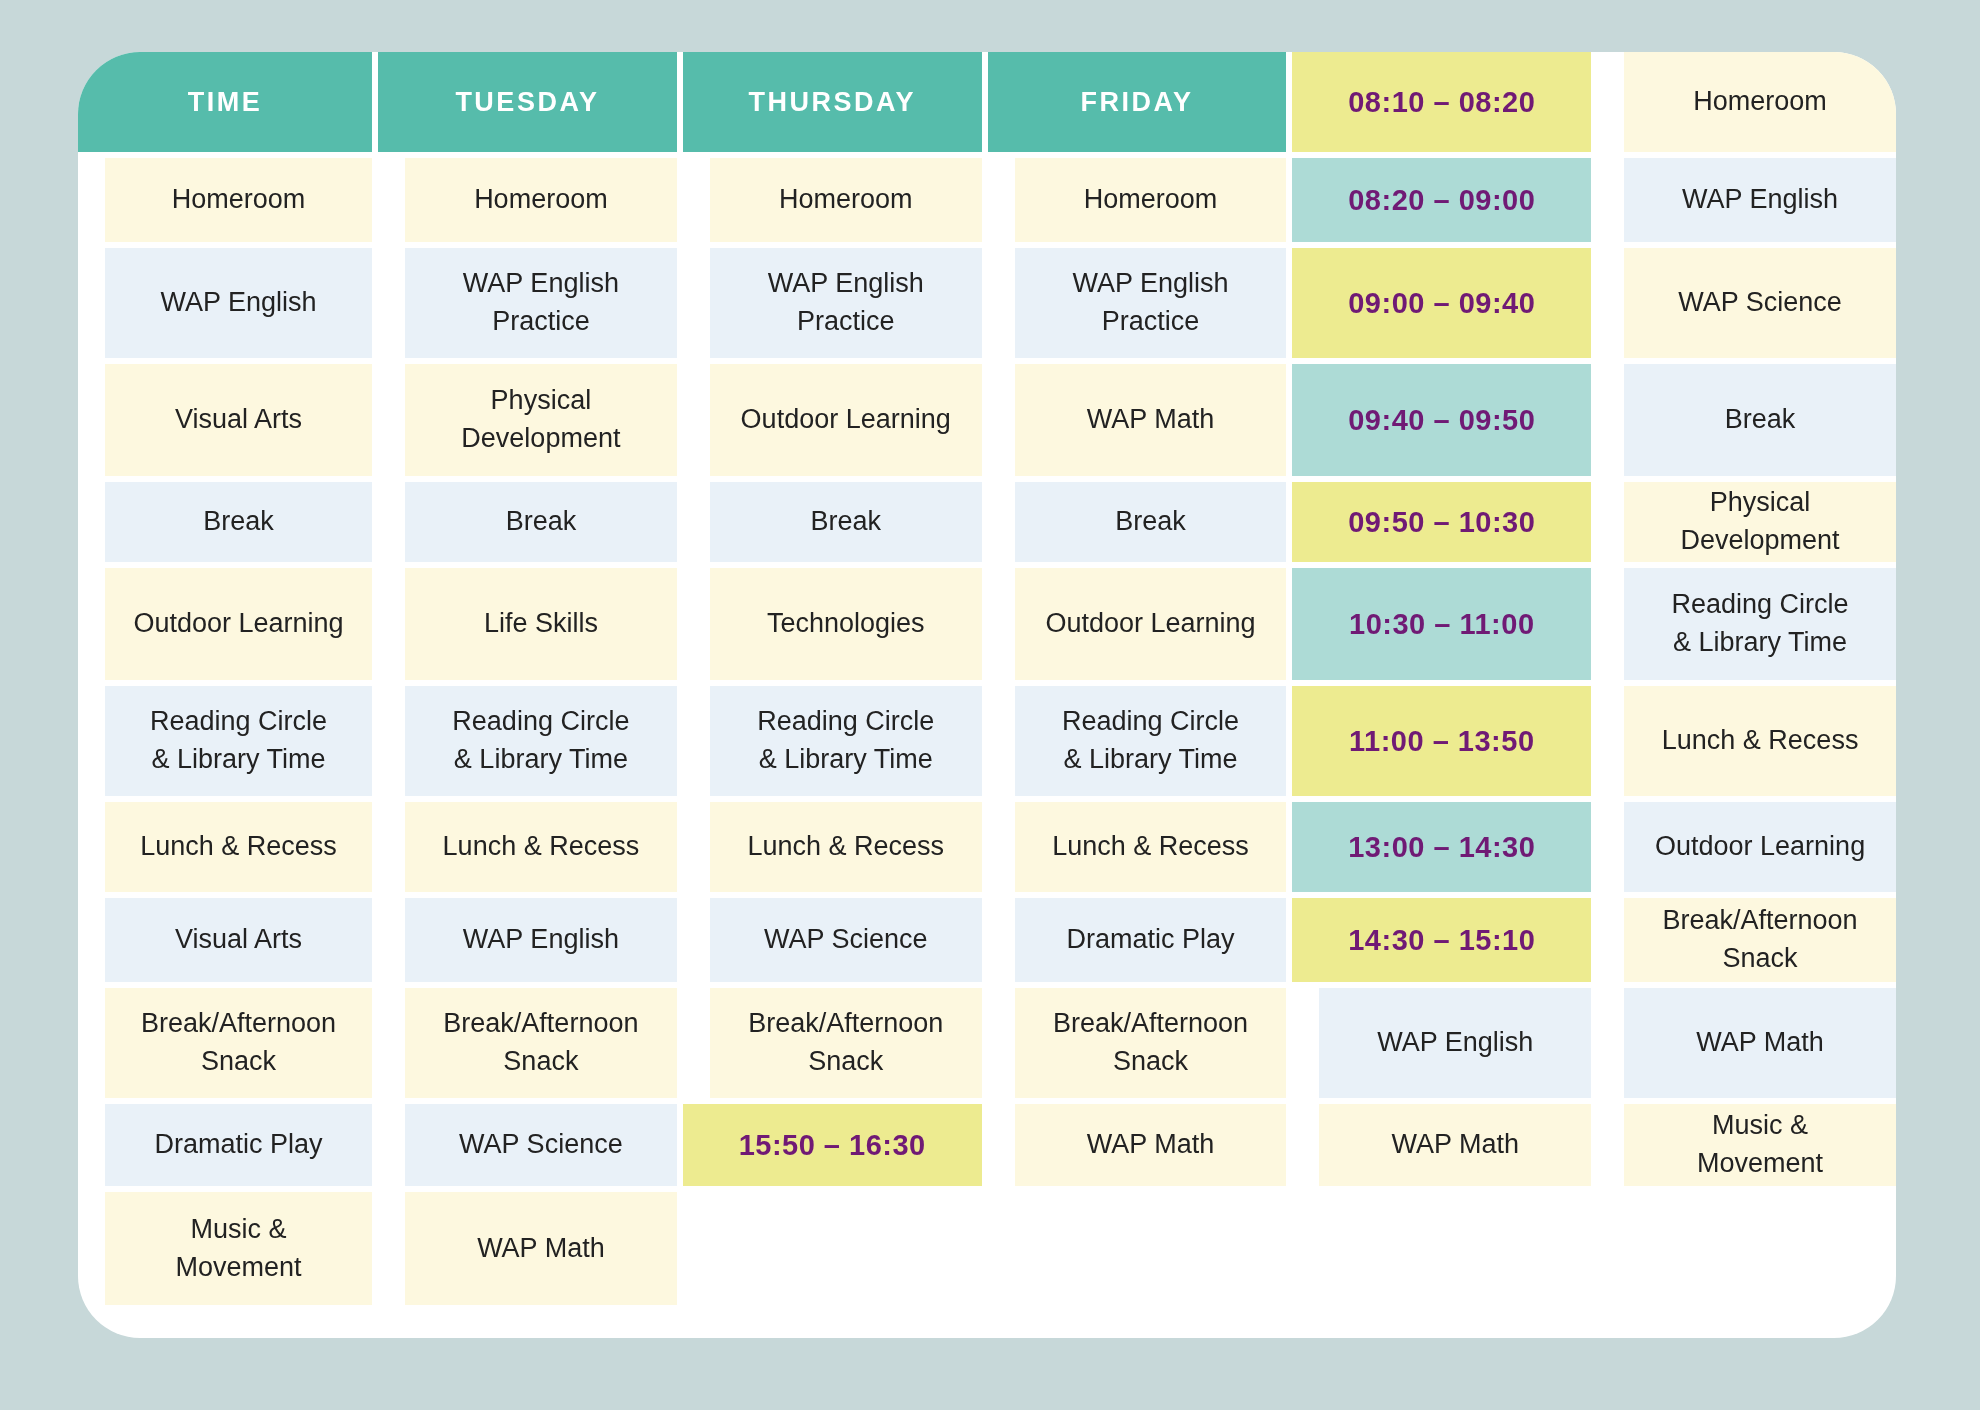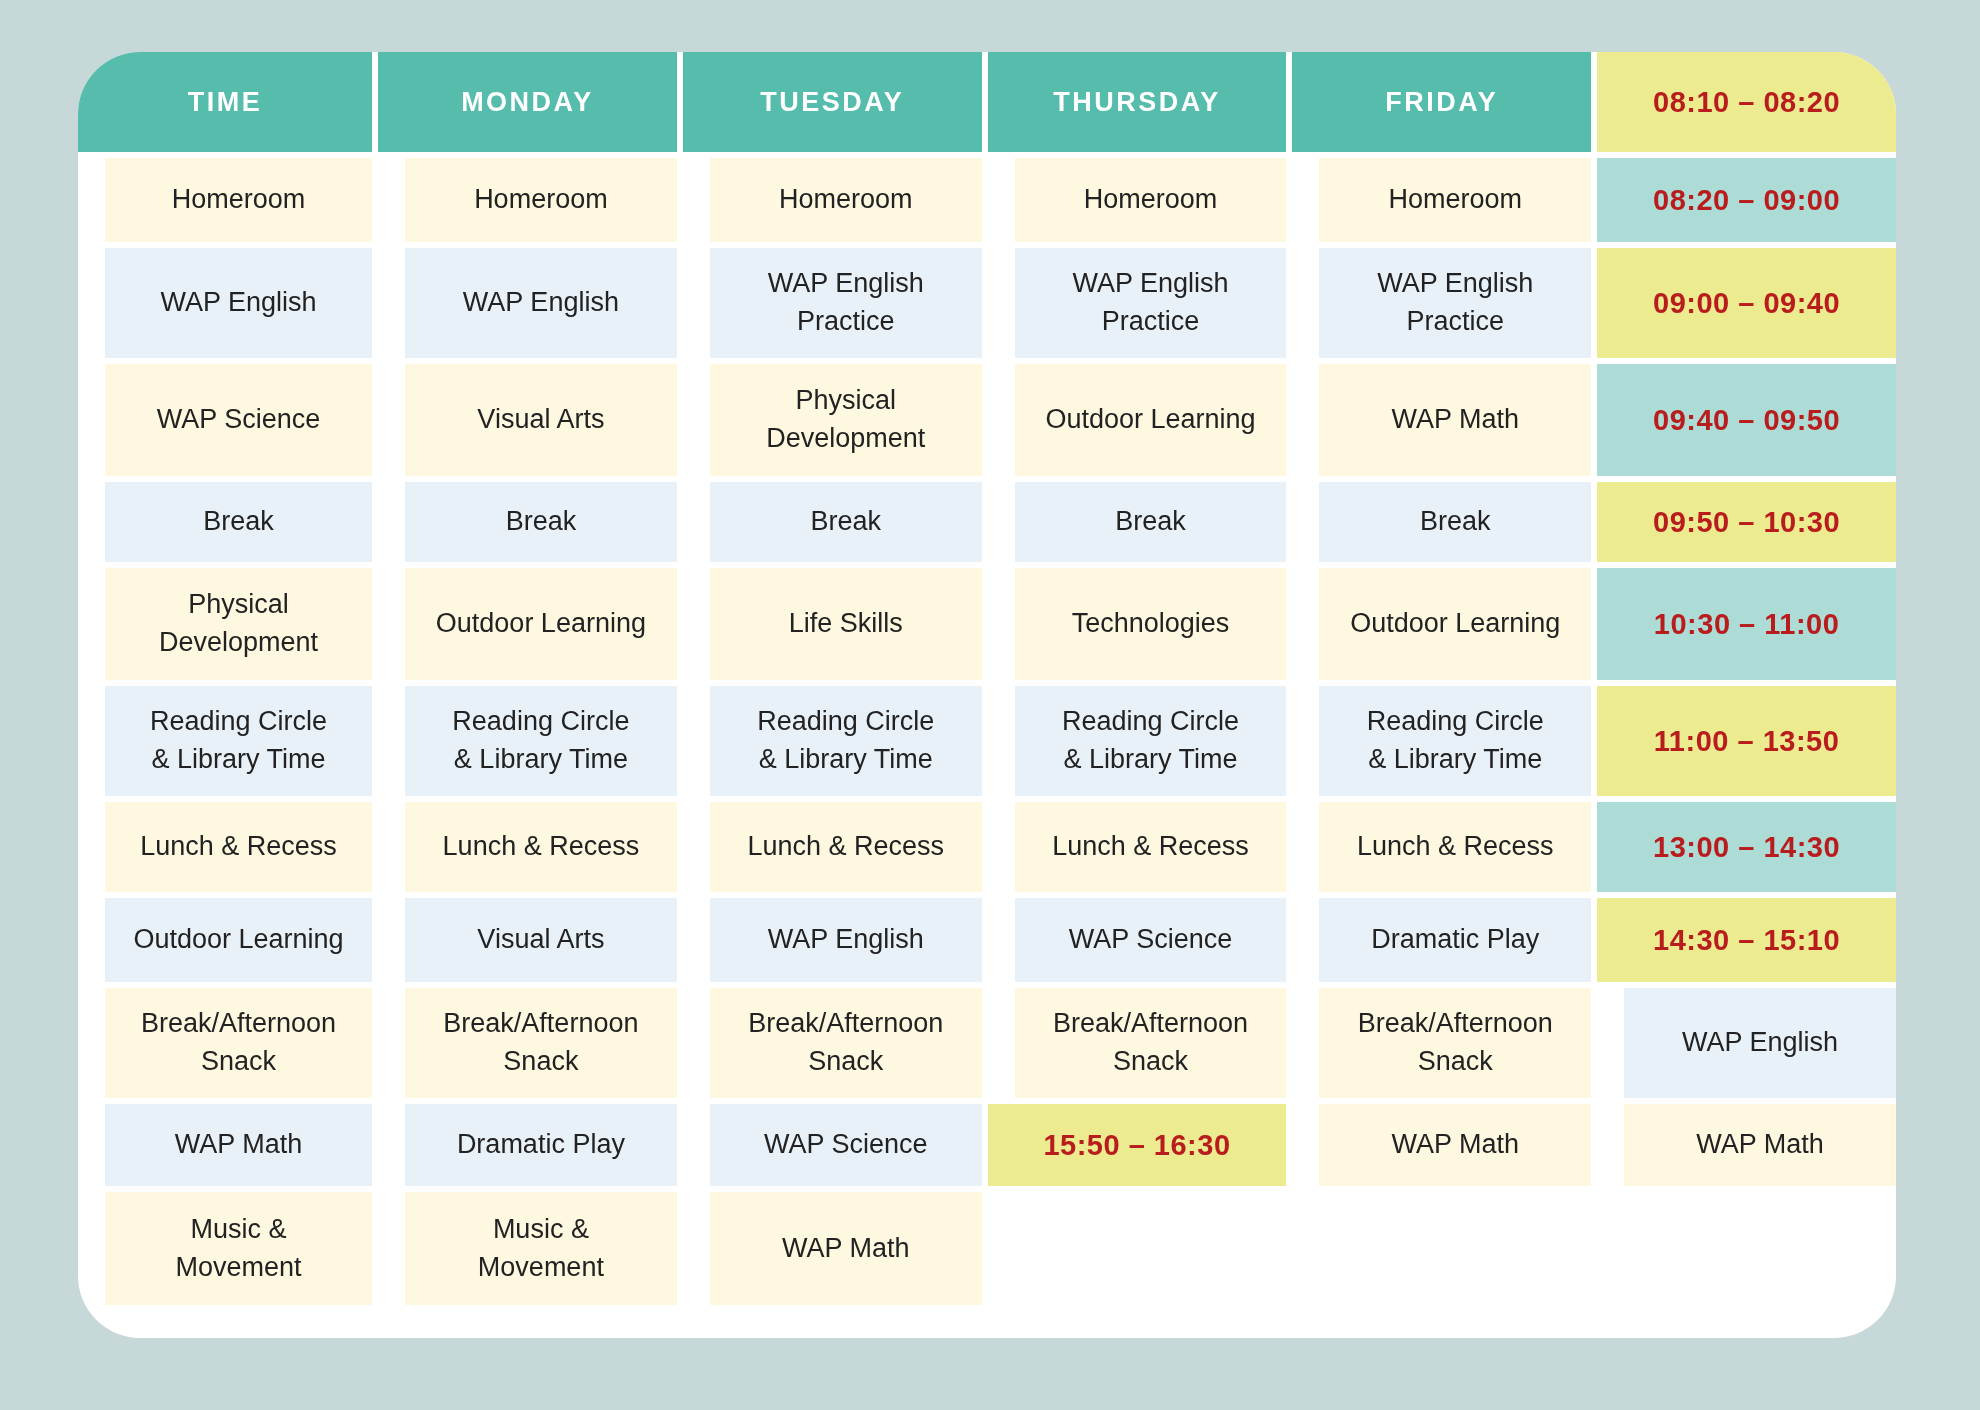--- a/index.html
+++ b/index.html
@@ -40,42 +40,41 @@
   .header-cell {
     background: var(--header-bg, #56bcab);
     color: var(--header-text, #ffffff);
     font-weight: bold;
     font-size: 27px;
     letter-spacing: 2.5px;
   }
   .time-cell {
     font-weight: bold;
     font-size: 29px;
-    color: #b91c1c;
+    color: #701a75;
     letter-spacing: 0.5px;
   }
   .time-cell.alt-0 { background: var(--time-yellow, #edeb90); }
   .time-cell.alt-1 { background: var(--time-teal, #addbd6); }
   .day-cell {
     font-size: 27px;
     color: #222222;
     line-height: 1.4;
     white-space: pre-line;
     margin-left: 27px;
   }
   .day-cell.alt-0 { background: var(--day-cream, #fdf8df); }
   .day-cell.alt-1 { background: var(--day-blue, #e9f1f8); }
 </style>
 </head>
 <body>
 
 <div class="timetable-frame">
   <div class="timetable-grid" id="grid">
       <div class="cell header-cell">TIME</div>
-      <div class="cell header-cell">MONDAY</div>
       <div class="cell header-cell">TUESDAY</div>
       <div class="cell header-cell">THURSDAY</div>
       <div class="cell header-cell">FRIDAY</div>
       <div class="cell time-cell alt-0">08:10 – 08:20</div>
       <div class="cell day-cell alt-0">Homeroom</div>
       <div class="cell day-cell alt-0">Homeroom</div>
       <div class="cell day-cell alt-0">Homeroom</div>
       <div class="cell day-cell alt-0">Homeroom</div>
       <div class="cell day-cell alt-0">Homeroom</div>
       <div class="cell time-cell alt-1">08:20 – 09:00</div>

